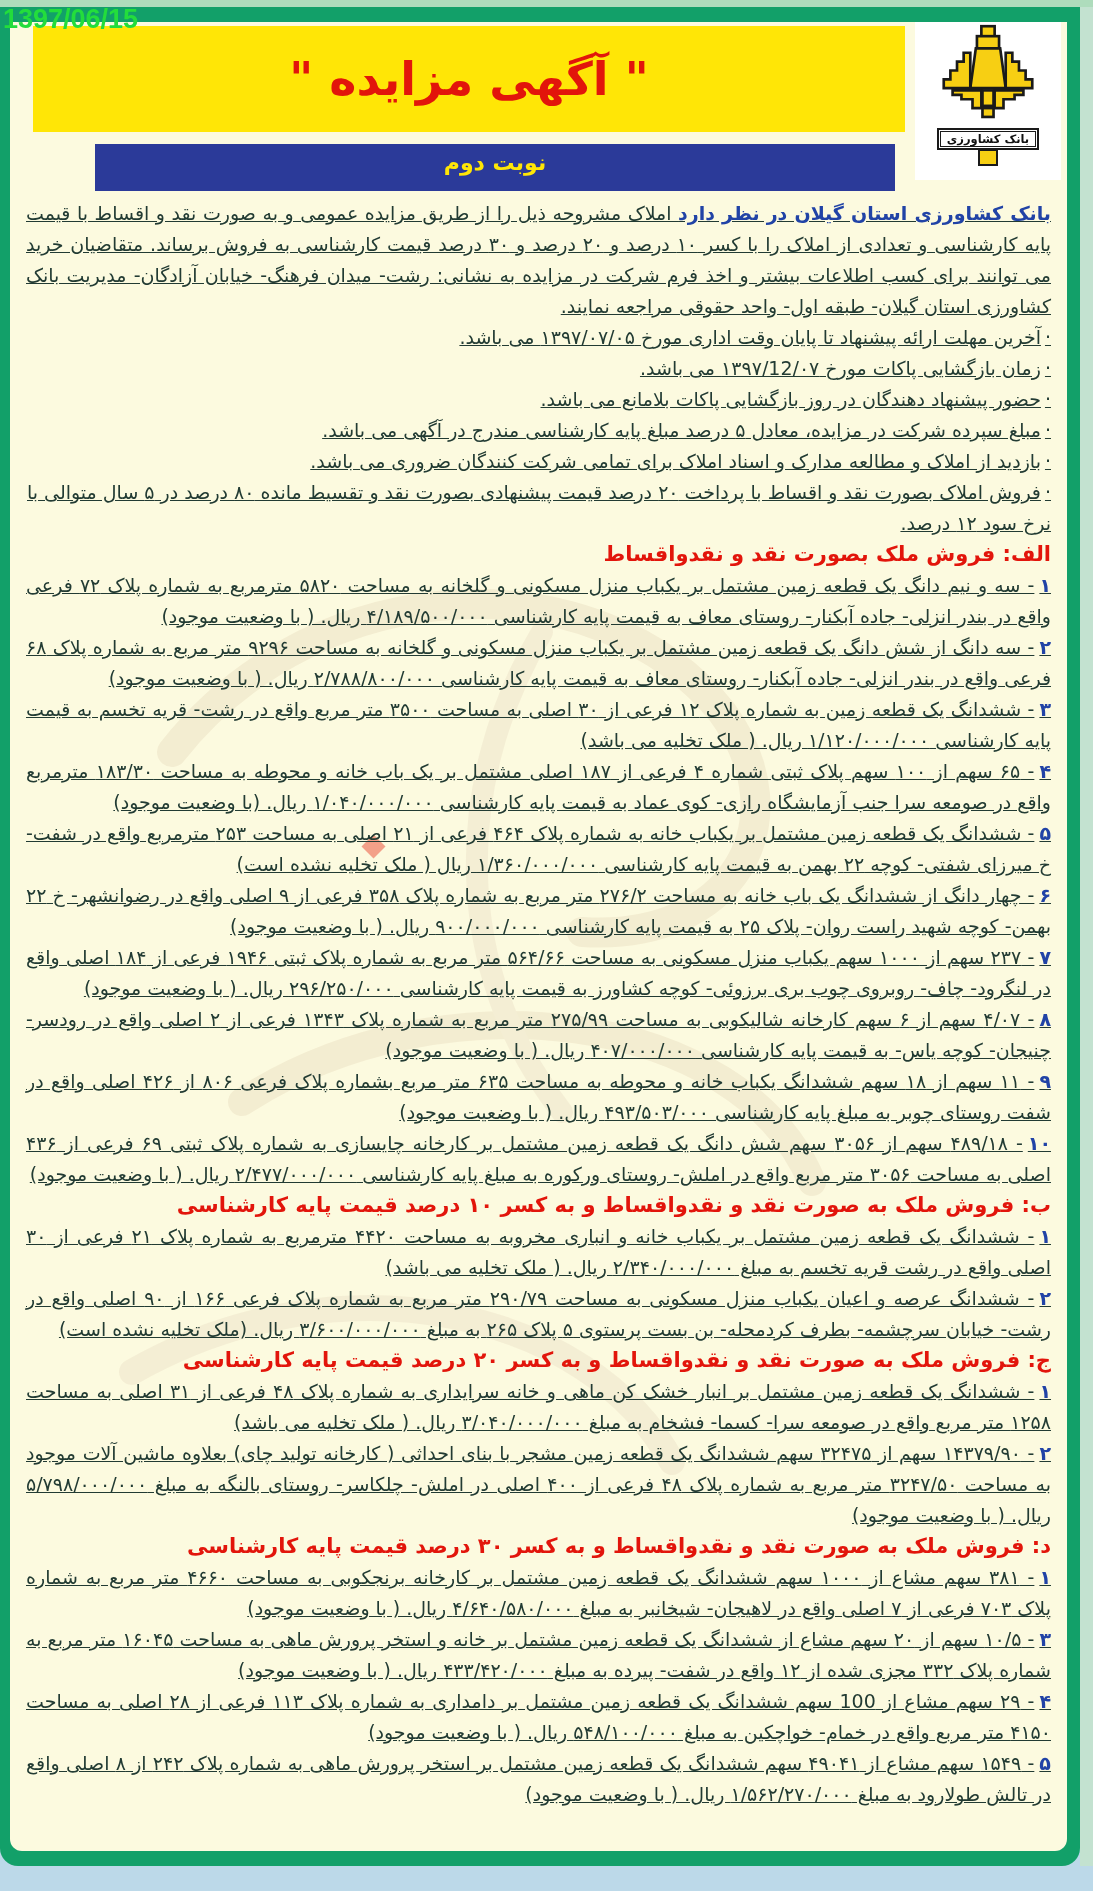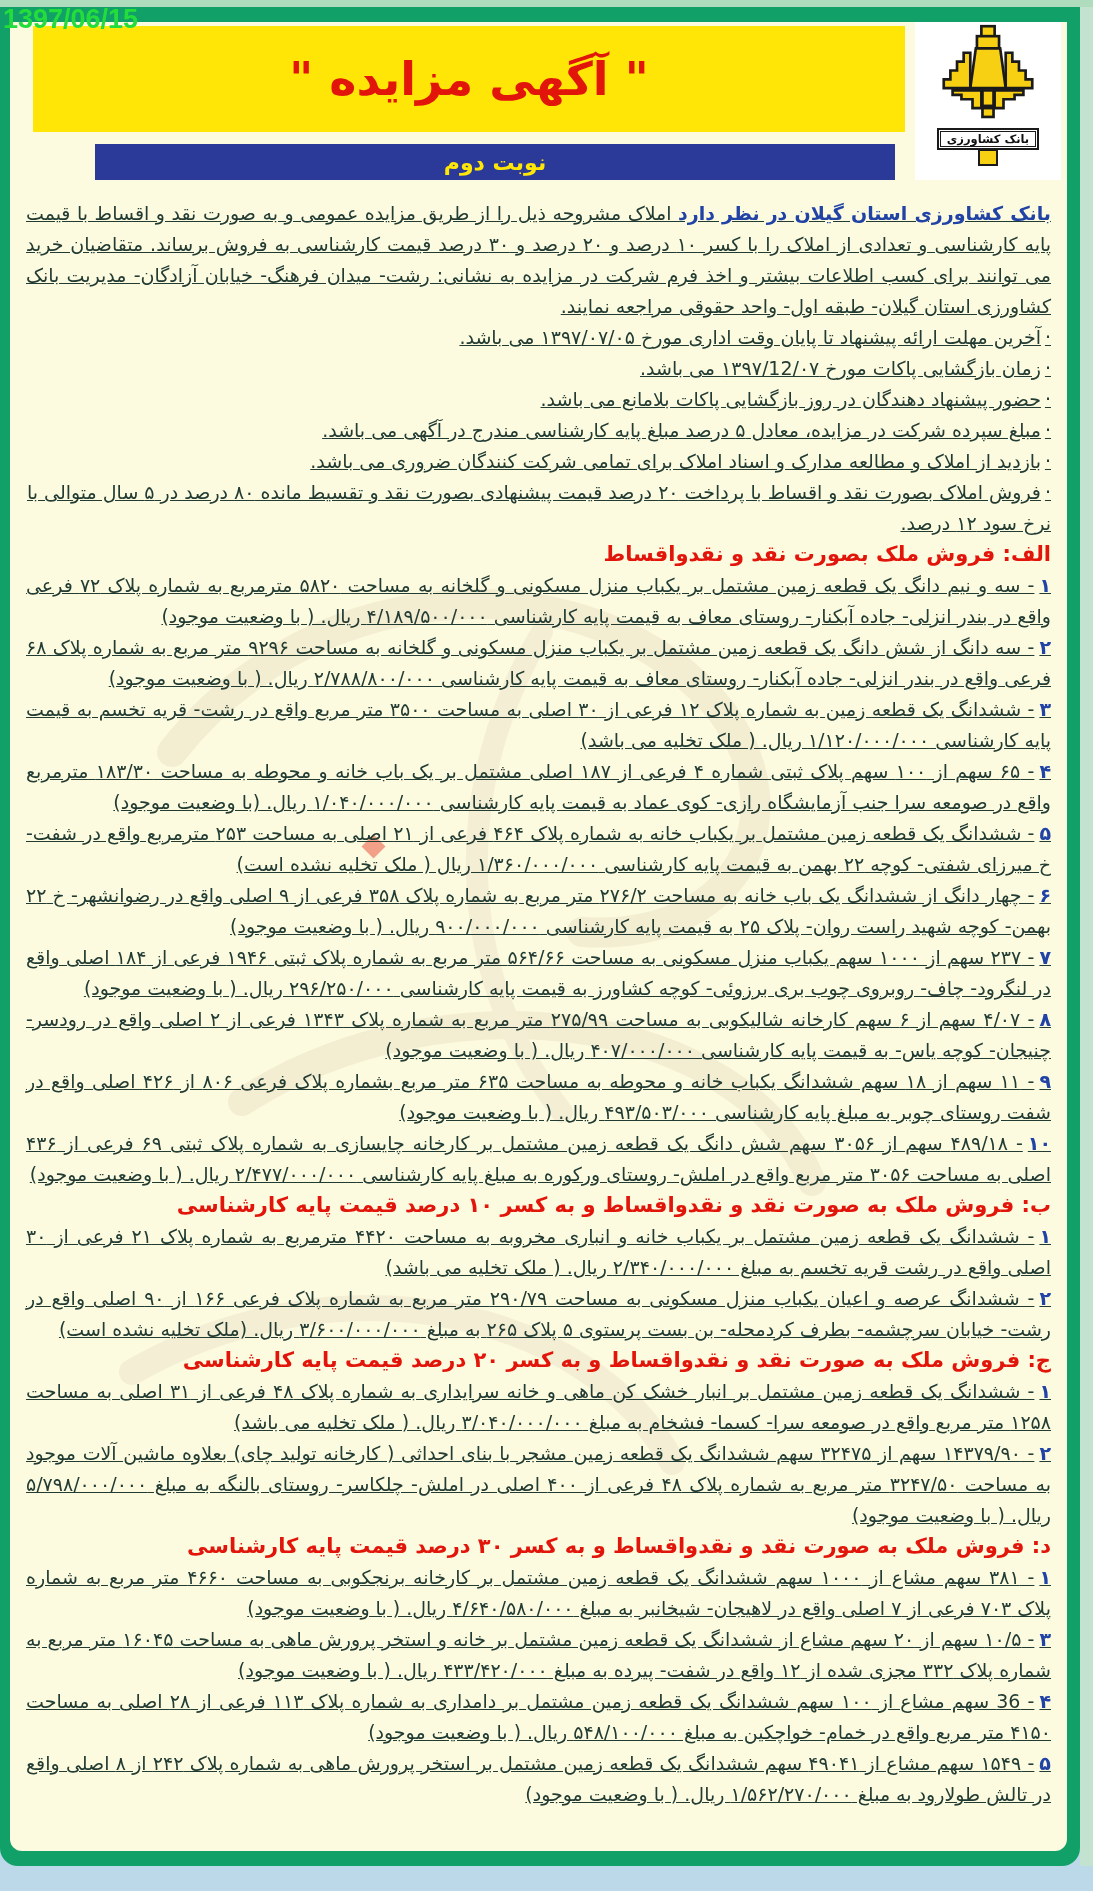--- a/index.html
+++ b/index.html
@@ -18,21 +18,21 @@
     font-family:"Liberation Sans",sans-serif;font-weight:bold;font-size:27px;
     color:#23DD3C;letter-spacing:0px;
   }
 
   .banner{position:absolute;left:23px;top:4px;width:872px;height:106px;background:#FFE606;z-index:5;}
   .banner h1{
     margin:0;height:106px;line-height:106px;text-align:center;
     font-size:46px;font-weight:bold;color:#E2150B;direction:rtl;
   }
 
-  .roundbar{position:absolute;left:85px;top:122px;width:800px;height:36px;background:#2B3A99;z-index:5;}
+  .roundbar{position:absolute;left:85px;top:122px;width:800px;height:47px;background:#2B3A99;z-index:5;}
   .roundbar .lbl{display:block;height:40px;line-height:38px;text-align:center;color:#FFE606;font-size:22px;font-weight:bold;direction:rtl;}
 
   .logo{position:absolute;right:6px;top:0;width:146px;height:158px;background:#FFFFFF;z-index:6;text-align:center;}
   .logo svg{display:block;margin:2px auto 0 auto;}
   .logo .cap{
     display:inline-block;position:relative;border:2px solid #1a1a1a;background:#fff;
     padding:2px 8px;font-size:11.5px;font-weight:bold;color:#111;direction:rtl;margin-top:-2px;
   }
   .logo .cap::after{content:"";position:absolute;inset:1px;border:1px solid #1a1a1a;pointer-events:none;}
   .logo .tab{width:16px;height:13px;background:#F7CF13;border:2px solid #1a1a1a;margin:-1px auto 0 auto;}
@@ -124,19 +124,19 @@
     <p class="item"><span class="num">۱</span><span class="txt">- ششدانگ یک قطعه زمین مشتمل بر یکباب خانه و انباری مخروبه به مساحت ۴۴۲۰ مترمربع به شماره پلاک ۲۱ فرعی از ۳۰ اصلی واقع در رشت قریه تخسم به مبلغ ۲/۳۴۰/۰۰۰/۰۰۰ ریال. ( ملک تخلیه می باشد)</span></p>
     <p class="item"><span class="num">۲</span><span class="txt">- ششدانگ عرصه و اعیان یکباب منزل مسکونی به مساحت ۲۹۰/۷۹ متر مربع به شماره پلاک فرعی ۱۶۶ از ۹۰ اصلی واقع در رشت- خیابان سرچشمه- بطرف کردمحله- بن بست پرستوی ۵ پلاک ۲۶۵ به مبلغ ۳/۶۰۰/۰۰۰/۰۰۰ ریال. (ملک تخلیه نشده است)</span></p>
 
     <h3 class="sec">ج: فروش ملک به صورت نقد و نقدواقساط و به کسر ۲۰ درصد قیمت پایه کارشناسی</h3>
     <p class="item"><span class="num">۱</span><span class="txt">- ششدانگ یک قطعه زمین مشتمل بر انبار خشک کن ماهی و خانه سرایداری به شماره پلاک ۴۸ فرعی از ۳۱ اصلی به مساحت ۱۲۵۸ متر مربع واقع در صومعه سرا- کسما- فشخام به مبلغ ۳/۰۴۰/۰۰۰/۰۰۰ ریال. ( ملک تخلیه می باشد)</span></p>
     <p class="item"><span class="num">۲</span><span class="txt">- ۱۴۳۷۹/۹۰ سهم از ۳۲۴۷۵ سهم ششدانگ یک قطعه زمین مشجر با بنای احداثی ( کارخانه تولید چای) بعلاوه ماشین آلات موجود به مساحت ۳۲۴۷/۵۰ متر مربع به شماره پلاک ۴۸ فرعی از ۴۰۰ اصلی در املش- چلکاسر- روستای بالنگه به مبلغ ۵/۷۹۸/۰۰۰/۰۰۰ ریال. ( با وضعیت موجود)</span></p>
 
     <h3 class="sec">د: فروش ملک به صورت نقد و نقدواقساط و به کسر ۳۰ درصد قیمت پایه کارشناسی</h3>
     <p class="item"><span class="num">۱</span><span class="txt">- ۳۸۱ سهم مشاع از ۱۰۰۰ سهم ششدانگ یک قطعه زمین مشتمل بر کارخانه برنجکوبی به مساحت ۴۶۶۰ متر مربع به شماره پلاک ۷۰۳ فرعی از ۷ اصلی واقع در لاهیجان- شیخانبر به مبلغ ۴/۶۴۰/۵۸۰/۰۰۰ ریال. ( با وضعیت موجود)</span></p>
     <p class="item"><span class="num">۳</span><span class="txt">- ۱۰/۵ سهم از ۲۰ سهم مشاع از ششدانگ یک قطعه زمین مشتمل بر خانه و استخر پرورش ماهی به مساحت ۱۶۰۴۵ متر مربع به شماره پلاک ۳۳۲ مجزی شده از ۱۲ واقع در شفت- پیرده به مبلغ ۴۳۳/۴۲۰/۰۰۰ ریال. ( با وضعیت موجود)</span></p>
-    <p class="item"><span class="num">۴</span><span class="txt">- 36 سهم مشاع از ۱۰۰ سهم ششدانگ یک قطعه زمین مشتمل بر دامداری به شماره پلاک ۱۱۳ فرعی از ۲۸ اصلی به مساحت ۴۱۵۰ متر مربع واقع در خمام- خواچکین به مبلغ ۵۴۸/۱۰۰/۰۰۰ ریال. ( با وضعیت موجود)</span></p>
+    <p class="item"><span class="num">۴</span><span class="txt">- ۲۹ سهم مشاع از 100 سهم ششدانگ یک قطعه زمین مشتمل بر دامداری به شماره پلاک ۱۱۳ فرعی از ۲۸ اصلی به مساحت ۴۱۵۰ متر مربع واقع در خمام- خواچکین به مبلغ ۵۴۸/۱۰۰/۰۰۰ ریال. ( با وضعیت موجود)</span></p>
     <p class="item"><span class="num">۵</span><span class="txt">- ۱۵۴۹ سهم مشاع از ۴۹۰۴۱ سهم ششدانگ یک قطعه زمین مشتمل بر استخر پرورش ماهی به شماره پلاک ۲۴۲ از ۸ اصلی واقع در تالش طولارود به مبلغ ۱/۵۶۲/۲۷۰/۰۰۰ ریال. ( با وضعیت موجود)</span></p>
 
   </div>
 </div>
 
 <div class="date-stamp">1397/06/15</div>
 
 </body></html>

